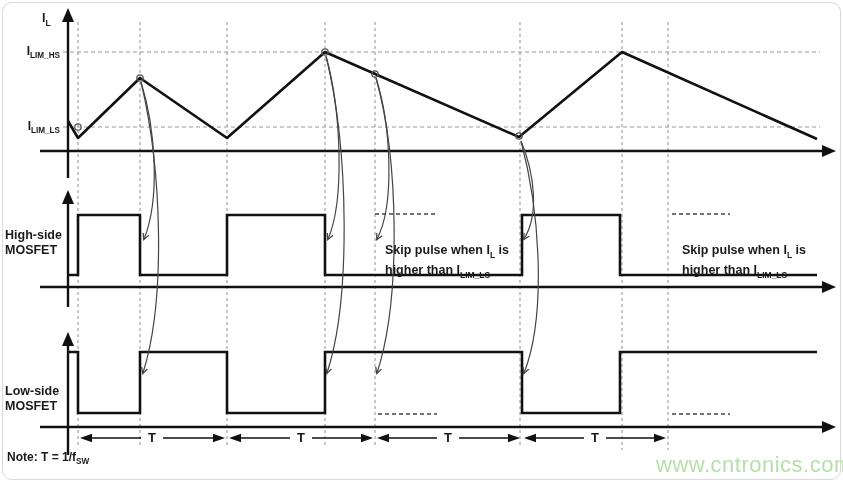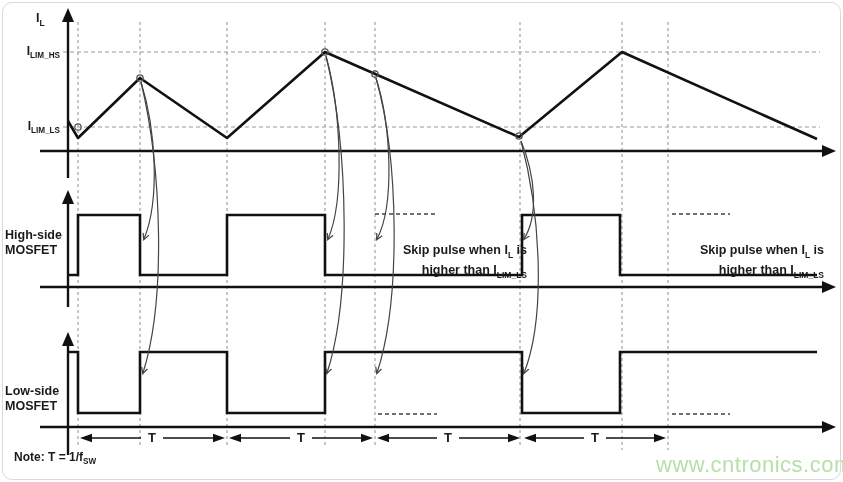--- a/index.html
+++ b/index.html
@@ -11,21 +11,21 @@
   .frame{
     position:absolute;left:2px;top:2px;right:2px;bottom:2px;
     border:1px solid #d9d9d9;border-radius:10px;pointer-events:none;
   }
   svg{position:absolute;left:0;top:0;}
   .lbl{position:absolute;font-weight:700;line-height:15px;white-space:nowrap;}
   .lbl sub{font-size:0.68em;letter-spacing:0;}
   .axis-lbl{font-size:12.5px;}
   .lim-lbl{font-size:12px;text-align:right;width:46px;}
   .mosfet-lbl{font-size:12.5px;width:64px;white-space:normal;}
-  .skip-lbl{font-size:12.5px;text-align:right;width:142px;white-space:normal;}
+  .skip-lbl{font-size:12.5px;text-align:left;width:142px;white-space:normal;}
   .t-lbl{font-size:13px;text-align:center;width:24px;}
   .note-lbl{font-size:12px;}
   .watermark{
     position:absolute;font-size:22px;font-weight:400;color:#b6e0a9;
     letter-spacing:0.5px;
   }
 </style>
 </head>
 <body>
 
@@ -121,21 +121,21 @@
       <polygon points="377,438 389,433.8 389,442.2" stroke="none"></polygon>
       <polygon points="520,438 508,433.8 508,442.2" stroke="none"></polygon>
 
       <line x1="536" y1="438" x2="584" y2="438"></line>
         <line x1="606" y1="438" x2="654" y2="438"></line>
       <polygon points="524,438 536,433.8 536,442.2" stroke="none"></polygon>
       <polygon points="666,438 654,433.8 654,442.2" stroke="none"></polygon>
     </g>
   </svg>
 
-  <div class="lbl axis-lbl" style="left:36px;top:11px;"><span>I</span><sub>L</sub></div>
+  <div class="lbl axis-lbl" style="left:42px;top:11px;"><span>I</span><sub>L</sub></div>
 
   <div class="lbl lim-lbl" style="left:14px;top:44px;"><span>I</span><sub>LIM_HS</sub></div>
 
   <div class="lbl lim-lbl" style="left:14px;top:119px;"><span>I</span><sub>LIM_LS</sub></div>
 
   <div class="lbl mosfet-lbl" style="left:5px;top:228px;">
     <span>High-side</span><br>
     <span>MOSFET</span>
   </div>
 
@@ -152,18 +152,18 @@
   <div class="lbl skip-lbl" style="left:682px;top:243px;">
     <span>Skip pulse when I</span><sub>L</sub><span> is</span><br>
     <span>higher than I</span><sub>LIM_LS</sub>
   </div>
 
   <div class="lbl t-lbl" style="left:140px;top:430px;">T</div>
   <div class="lbl t-lbl" style="left:289px;top:430px;">T</div>
   <div class="lbl t-lbl" style="left:436px;top:430px;">T</div>
   <div class="lbl t-lbl" style="left:583px;top:430px;">T</div>
 
-  <div class="lbl note-lbl" style="left:14px;top:450px;"><span>Note: T = 1/f</span><sub>SW</sub></div>
+  <div class="lbl note-lbl" style="left:7px;top:450px;"><span>Note: T = 1/f</span><sub>SW</sub></div>
 
   <div class="watermark" style="left:656px;top:452px;">www.cntronics.com</div>
 
   <div class="frame"></div>
 </div>
 
 </body></html>

